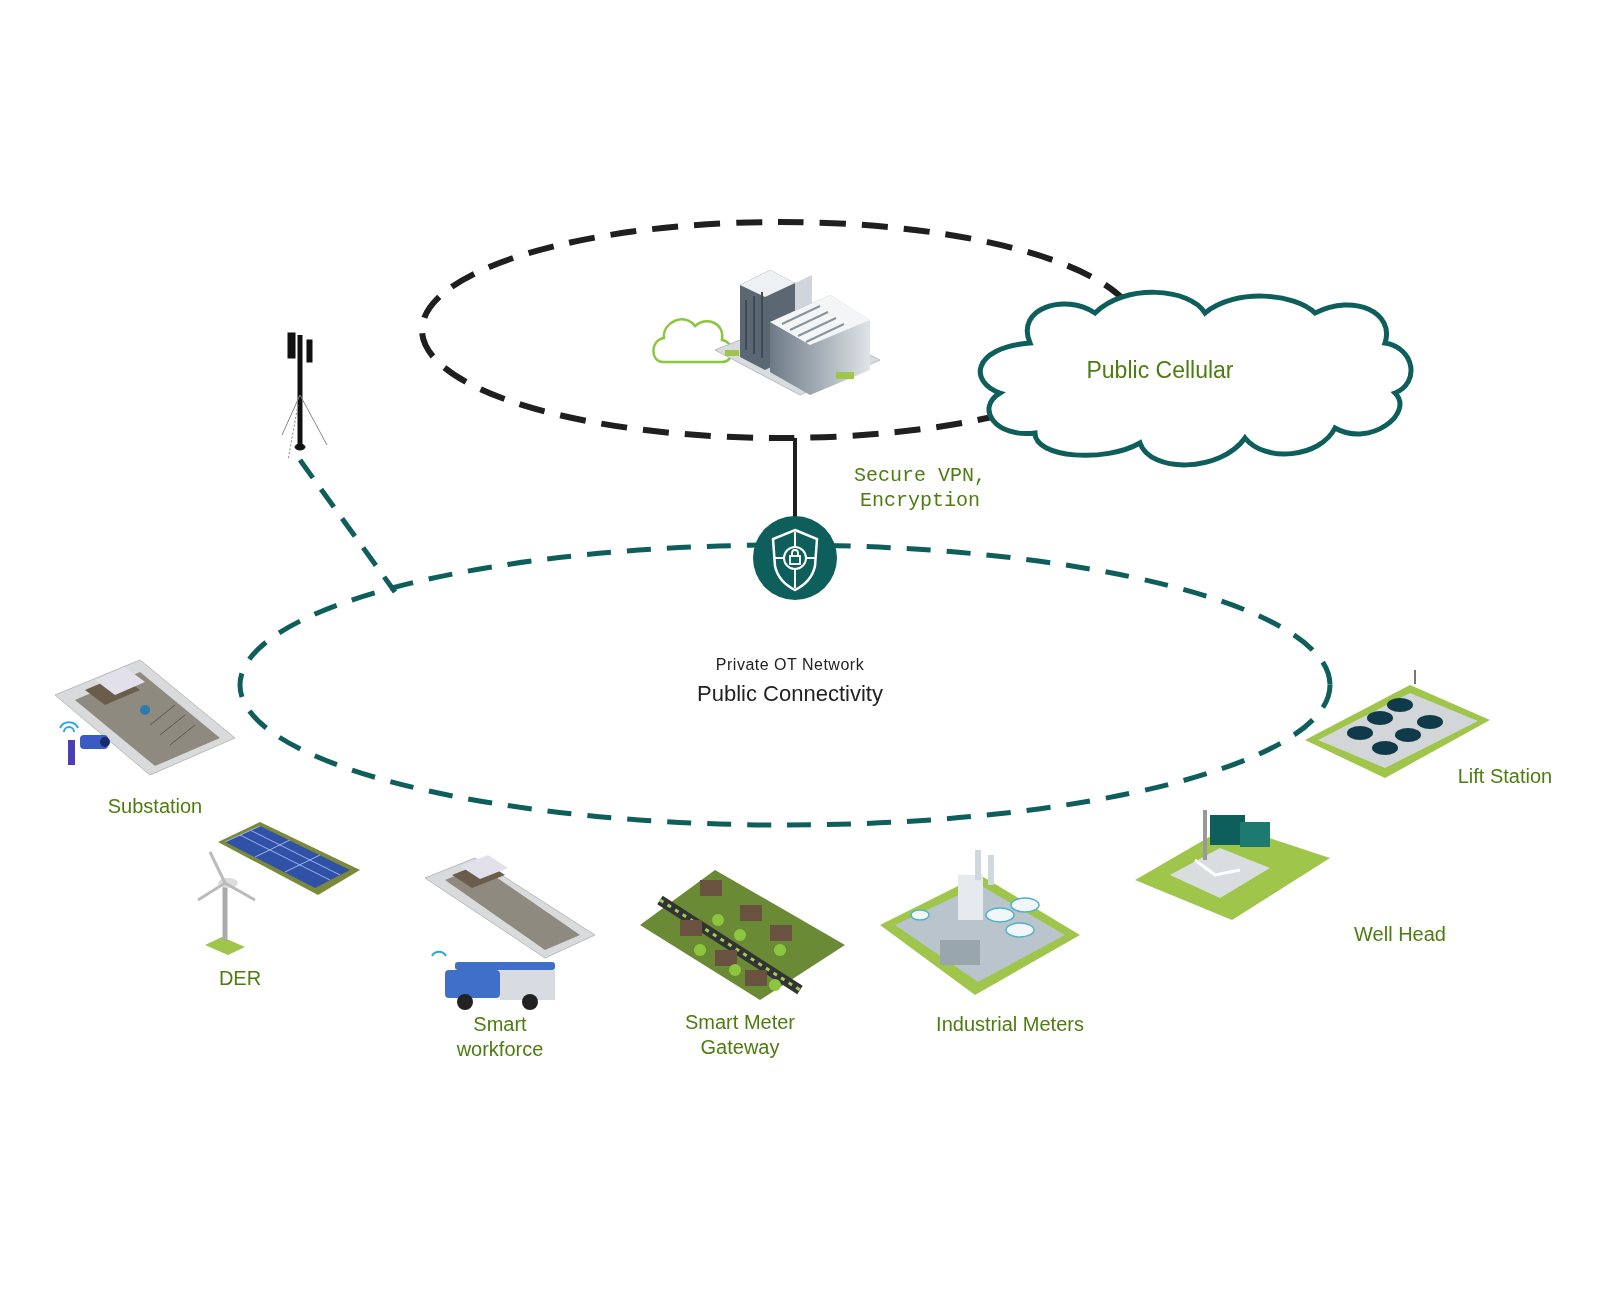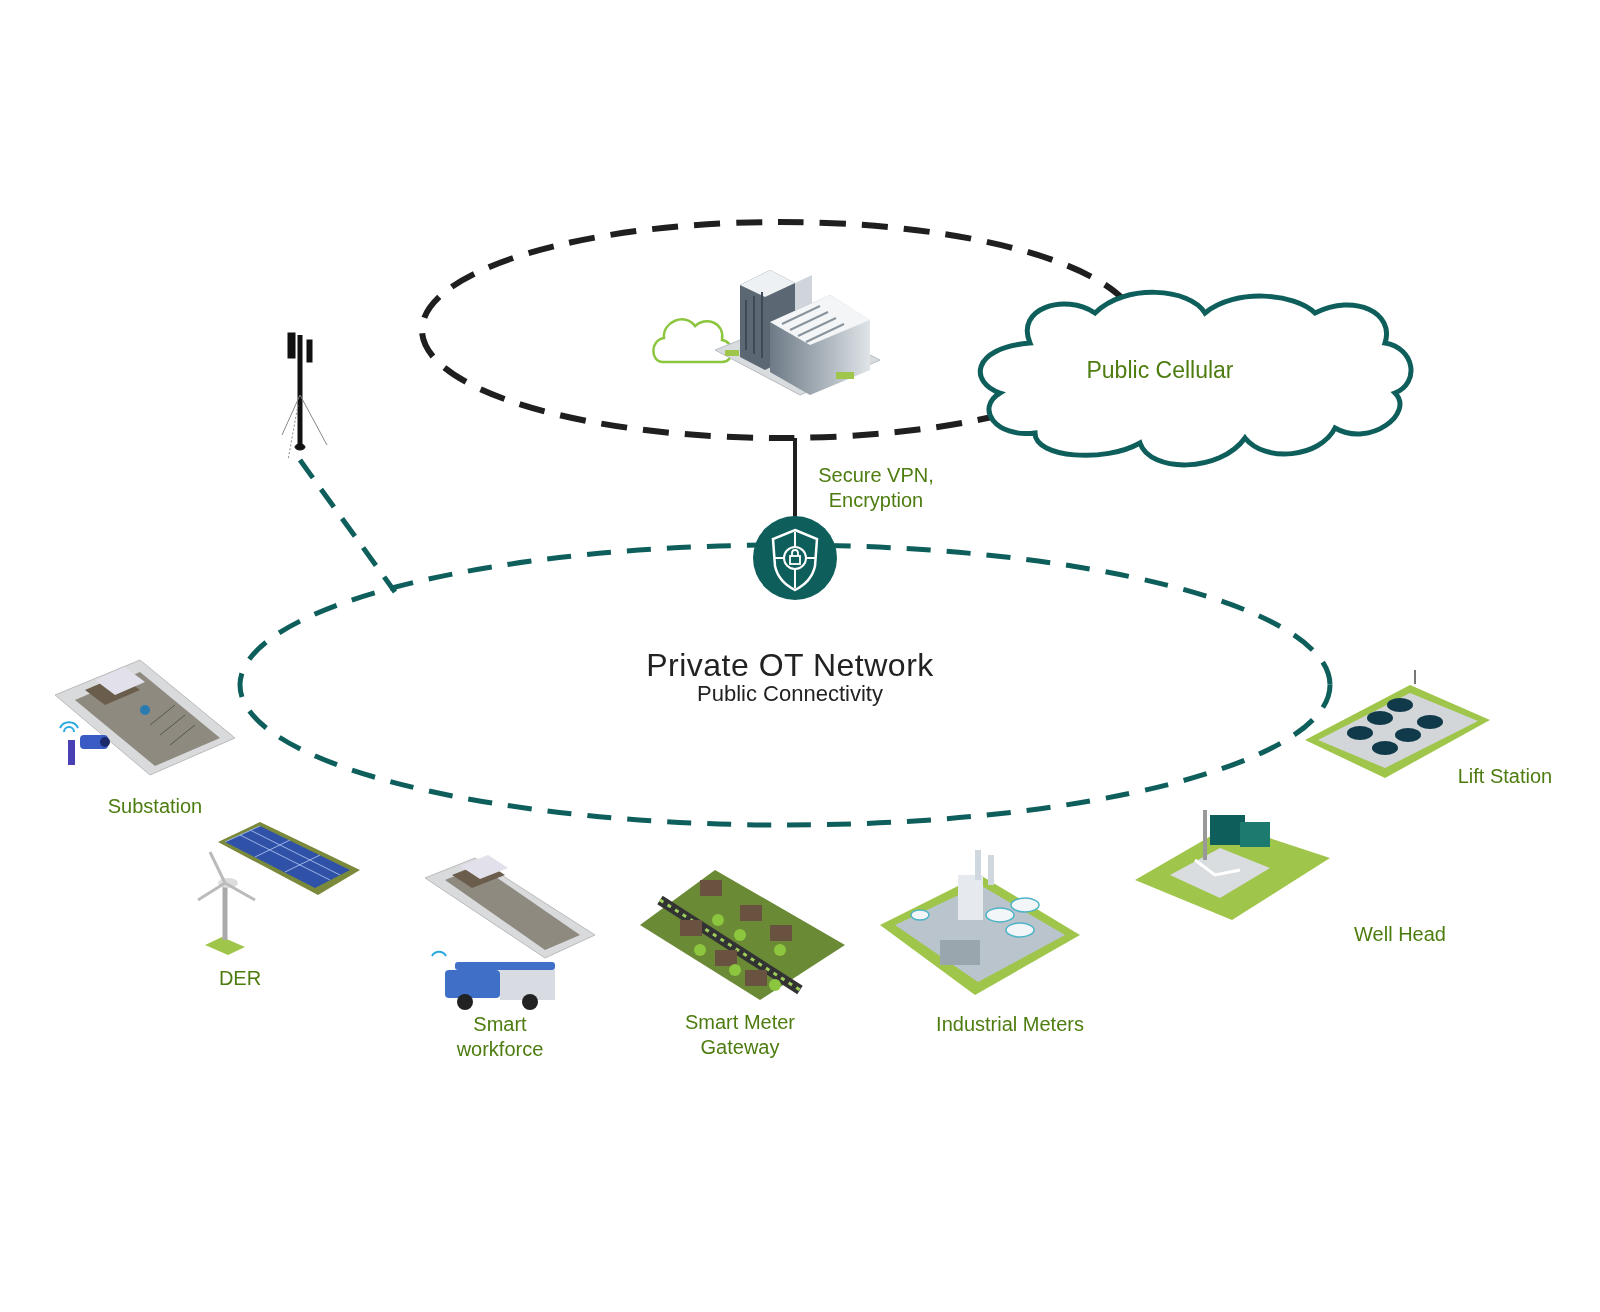--- a/index.html
+++ b/index.html
@@ -2,21 +2,21 @@
 <html><head>
 <meta charset="utf-8">
 <style>
   html, body { margin:0; padding:0; background:#ffffff; }
   body { width:1600px; height:1312px; position:relative; overflow:hidden;
          font-family: "Liberation Sans", "DejaVu Sans", sans-serif; color:#222; }
   #stage { position:absolute; left:0; top:0; width:1600px; height:1312px; }
   .lbl { position:absolute; font-size:20px; color:#4d7c0f; text-align:center; line-height:25px; white-space:nowrap; }
   .lbl-lg { font-size:23px; line-height:28px; }
   .center-text { position:absolute; left:570px; top:650px; width:440px; text-align:center; color:#222; }
-  .center-text .t1 { font-size:32px; line-height:30px; letter-spacing:0.5px; }
+  .center-text .t1 { font-size:16px; line-height:30px; letter-spacing:0.5px; }
   .center-text .t2 { font-size:22px; line-height:28px; }
 </style>
 </head>
 <body>
 
 <div id="stage">
   <svg width="1600" height="1312" viewBox="0 0 1600 1312" xmlns="http://www.w3.org/2000/svg">
     <defs>
       <linearGradient id="bldg" x1="0" x2="1">
           <stop offset="0" stop-color="#6d7a86"></stop>
@@ -189,21 +189,21 @@
           <ellipse cx="1385" cy="748" rx="13" ry="7"></ellipse>
       </g>
       <line x1="1415" y1="684" x2="1415" y2="670" stroke="#777" stroke-width="2"></line>
     </g>
   </svg>
 
   
   <div class="lbl lbl-lg" style="left:1060px; top:356px; width:200px;">Public Cellular</div>
 
 
-  <div class="lbl" style="left:796px; top:463px; width:160px;">
+  <div class="lbl" style="left:840px; top:463px; width:160px;font-family:Liberation Mono, monospace;">
     <div>Secure VPN,</div>
     <div>Encryption</div>
   </div>
 
   <div class="center-text">
     <div class="t1">Private OT Network</div>
     <div class="t2">Public Connectivity</div>
   </div>
 
   <div class="lbl" style="left:90px; top:794px; width:130px;">Substation</div>

